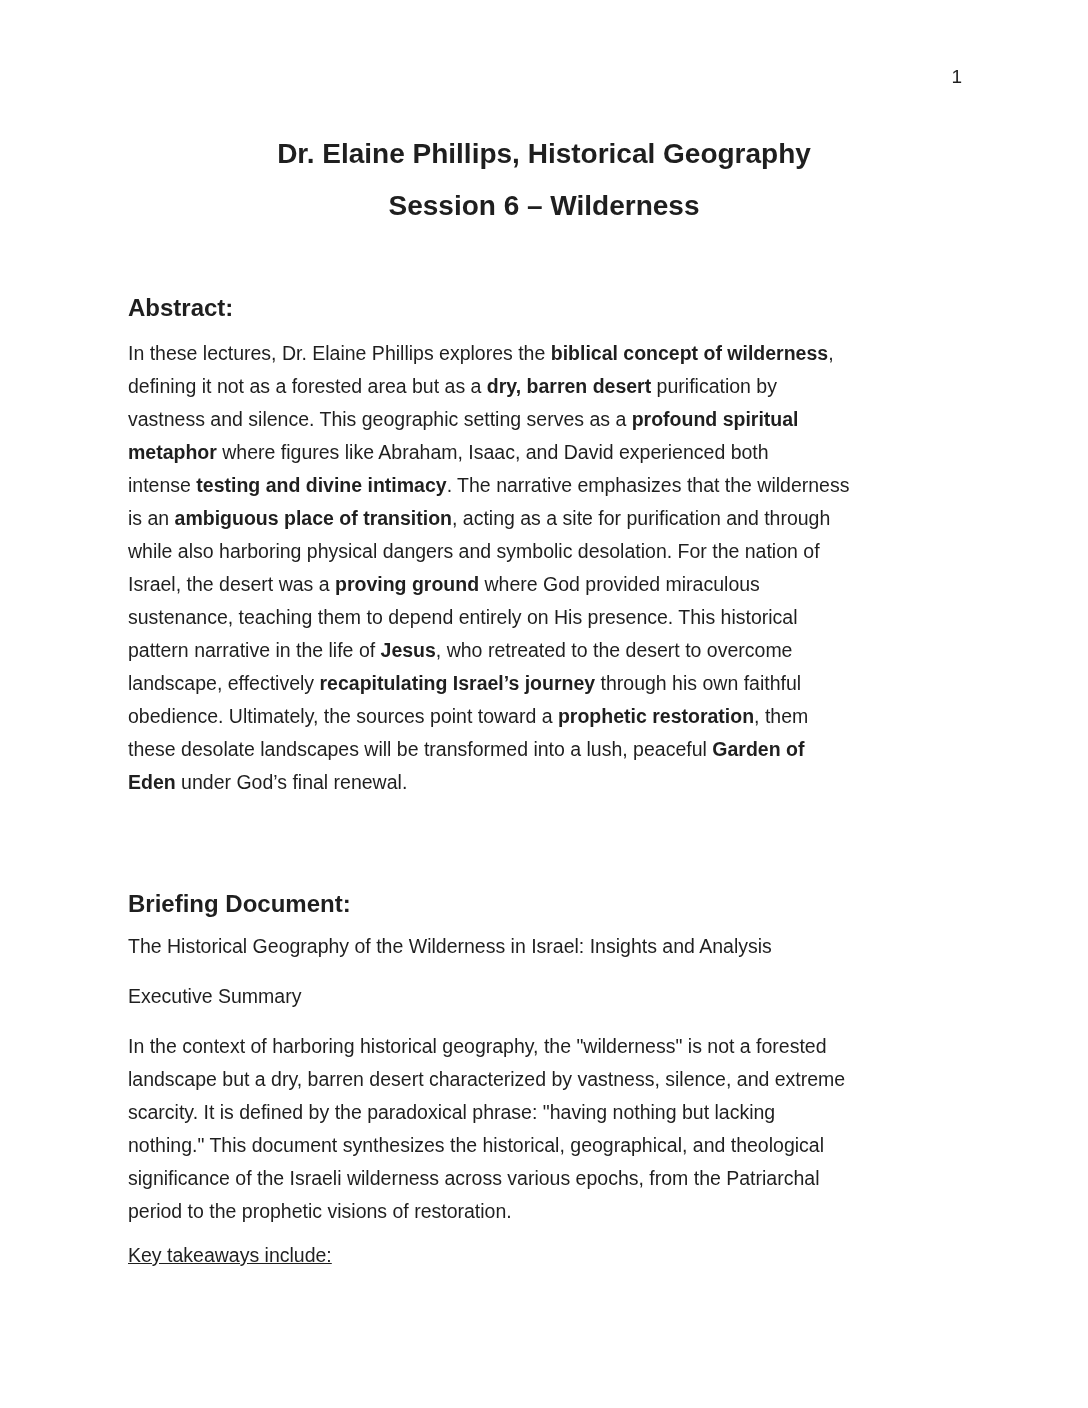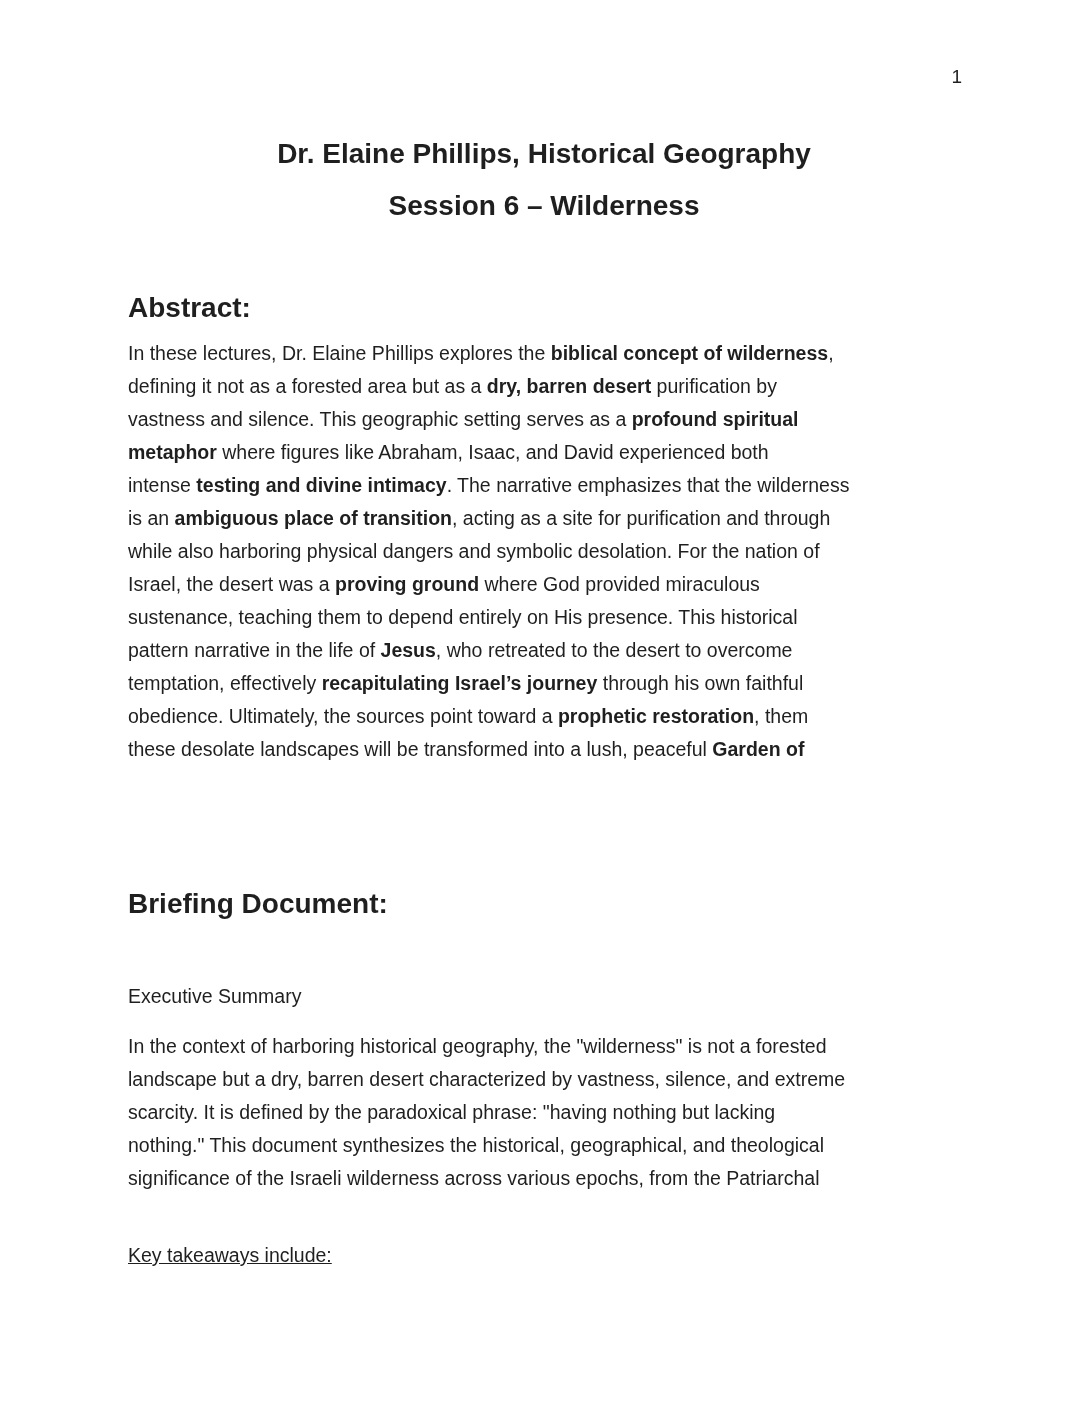--- a/index.html
+++ b/index.html
@@ -29,21 +29,21 @@
     left: 0;
     width: 1088px;
     text-align: center;
     font-weight: bold;
     font-size: 28px;
     line-height: 52px;
   }
   .section-heading {
     position: absolute;
     left: 128px;
-    font-size: 28px;
+    font-size: 24px;
     font-weight: bold;
     line-height: 32px;
   }
   .abstract-heading { top: 292px; }
   .briefing-heading { top: 888px; }
   .body-text {
     position: absolute;
     left: 128px;
     font-size: 19.5px;
     line-height: 33px;
@@ -74,33 +74,36 @@
       <div class="line"><span>In these lectures, Dr. Elaine Phillips explores the </span><span class="b">biblical concept of wilderness</span><span>,</span></div>
       <div class="line"><span>defining it not as a forested area but as a </span><span class="b">dry, barren desert</span><span> purification by</span></div>
       <div class="line"><span>vastness and silence. This geographic setting serves as a </span><span class="b">profound spiritual</span></div>
       <div class="line"><span class="b">metaphor</span><span> where figures like Abraham, Isaac, and David experienced both</span></div>
       <div class="line"><span>intense </span><span class="b">testing and divine intimacy</span><span>. The narrative emphasizes that the wilderness</span></div>
       <div class="line"><span>is an </span><span class="b">ambiguous place of transition</span><span>, acting as a site for purification and through</span></div>
       <div class="line"><span>while also harboring physical dangers and symbolic desolation. For the nation of</span></div>
       <div class="line"><span>Israel, the desert was a </span><span class="b">proving ground</span><span> where God provided miraculous</span></div>
       <div class="line"><span>sustenance, teaching them to depend entirely on His presence. This historical</span></div>
       <div class="line"><span>pattern narrative in the life of </span><span class="b">Jesus</span><span>, who retreated to the desert to overcome</span></div>
-      <div class="line"><span>temptation, effectively </span><span class="b">recapitulating Israel’s journey</span><span> through his own faithful</span></div>
+      <div class="line"><span>landscape, effectively </span><span class="b">recapitulating Israel’s journey</span><span> through his own faithful</span></div>
       <div class="line"><span>obedience. Ultimately, the sources point toward a </span><span class="b">prophetic restoration</span><span>, them</span></div>
       <div class="line"><span>these desolate landscapes will be transformed into a lush, peaceful </span><span class="b">Garden of</span></div>
+      <div class="line"><span class="b">Eden</span><span> under God’s final renewal.</span></div>
     </div>
 
   <div class="section-heading briefing-heading">Briefing Document:</div>
 
+  <div class="body-text briefing-subtitle">The Historical Geography of the Wilderness in Israel: Insights and Analysis</div>
 
   <div class="body-text exec-summary">Executive Summary</div>
 
   <div class="body-text briefing-body">
       <div class="line"><span>In the context of harboring historical geography, the "wilderness" is not a forested</span></div>
       <div class="line"><span>landscape but a dry, barren desert characterized by vastness, silence, and extreme</span></div>
       <div class="line"><span>scarcity. It is defined by the paradoxical phrase: "having nothing but lacking</span></div>
       <div class="line"><span>nothing." This document synthesizes the historical, geographical, and theological</span></div>
       <div class="line"><span>significance of the Israeli wilderness across various epochs, from the Patriarchal</span></div>
+      <div class="line"><span>period to the prophetic visions of restoration.</span></div>
     </div>
 
   <div class="body-text key-takeaways">Key takeaways include:</div>
 
 </div>
 
 </body></html>

